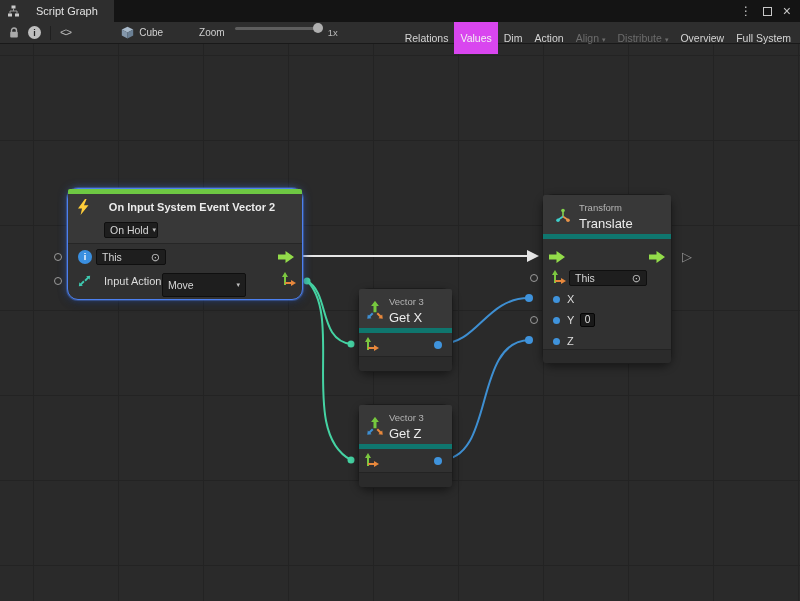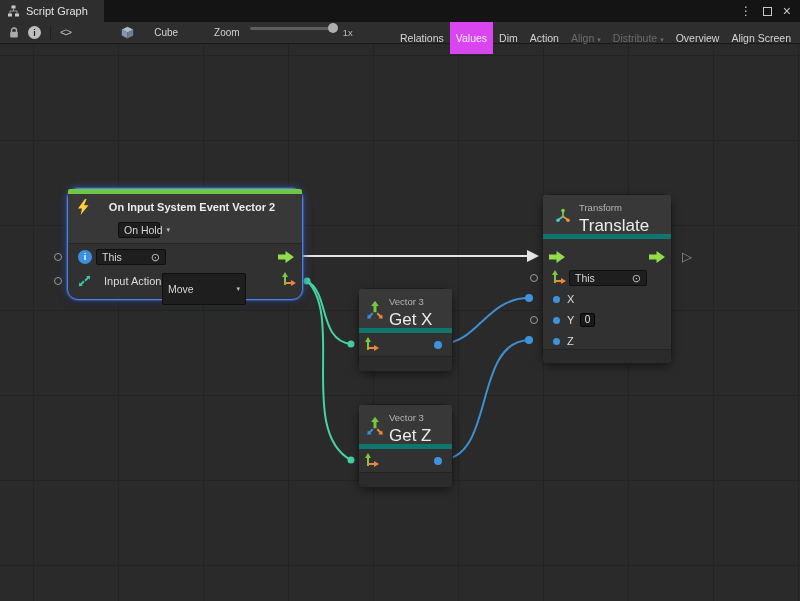--- a/index.html
+++ b/index.html
@@ -1,33 +1,33 @@
 <!DOCTYPE html>
 <html><head>
 <meta charset="utf-8">
 <style>
   *{margin:0;padding:0;box-sizing:border-box}
   html,body{width:800px;height:601px;overflow:hidden}
   body{font-family:"Liberation Sans",sans-serif;background:#2A2A2A;color:#DDD;position:relative}
 
   
   .titlebar{position:absolute;top:0;left:0;right:0;height:22px;background:#141414;display:flex;align-items:stretch;z-index:10}
-  .tab{display:flex;align-items:center;gap:6px;padding:0 16px 0 7px;background:#2E2E2E;font-size:11px;color:#E2E2E2}
+  .tab{display:flex;align-items:center;gap:16px;padding:0 16px 0 7px;background:#2E2E2E;font-size:11px;color:#E2E2E2}
   .win-controls{margin-left:auto;display:flex;align-items:center;gap:11px;padding-right:9px;color:#C8C8C8}
   .kebab{font-size:12px;line-height:1}
   .maxbox{width:9px;height:9px;border:1px solid #C8C8C8}
   .closex{font-size:14px;line-height:1}
 
   
   .toolbar{position:absolute;top:22px;left:0;right:0;height:22px;background:#2E2E2E;border-bottom:1px solid #191919;display:flex;align-items:center;font-size:11px;color:#CFCFCF;z-index:10}
   .tb-ic{display:flex;align-items:center;justify-content:center;height:100%;padding:0 4px}
   .tb-sep{width:1px;height:14px;background:#1F1F1F;margin:0 5px}
   .circle-i{width:13px;height:13px;border-radius:50%;background:#BFBFBF;color:#222;font-size:9px;font-weight:bold;display:flex;align-items:center;justify-content:center}
   .codeic{font-family:"Liberation Mono",monospace;font-size:11px;color:#BDBDBD;letter-spacing:-1px}
-  .ctx{display:flex;align-items:center;gap:20px;margin-left:46px;font-size:10px;color:#D2D2D2}
+  .ctx{display:flex;align-items:center;gap:5px;margin-left:46px;font-size:10px;color:#D2D2D2}
   .zoomgrp{display:flex;margin-left:36px}
   .zoomlbl{font-size:10px;color:#CFCFCF}
   .zoom-track{position:relative;width:86px;height:3px;background:#5E5E5E;border-radius:2px;margin-left:10px}
   .zoom-handle{position:absolute;right:-2px;top:-4px;width:10px;height:10px;border-radius:50%;background:#AFAFAF}
   .zoomval{font-size:9.5px;color:#B8B8B8;margin-left:7px}
   .tb-right{margin-left:auto;display:flex;align-items:stretch;height:100%}
   .tb-btn{display:flex;align-items:center;gap:3px;padding:16px 6px;font-size:10.5px;color:#D4D4D4;white-space:nowrap}
   .tb-btn.active{background:#d946ef;color:#F2F2F2}
   .tb-btn.dim{color:#6C6C6C}
   .chev{font-size:7px;line-height:1;position:relative;top:1px}
@@ -41,21 +41,21 @@
 
   
   .node{position:absolute;background:#313131;border:1px solid #1C1C1C;border-radius:11px;box-shadow:0 3px 8px rgba(0,0,0,.45);z-index:2}
   .node.selected{border-color:#4C80EF;box-shadow:0 0 0 1px rgba(76,128,239,.35),0 0 8px rgba(76,128,239,.55),0 3px 8px rgba(0,0,0,.45)}
   .abs{position:absolute}
   .greenbar{position:absolute;top:0;left:0;right:0;height:5px;background:#6EC843;border-radius:2px 2px 0 0}
   .ev-top{position:absolute;top:5px;left:0;right:0;height:50px;background:#383838;border-bottom:1px solid #262626}
   .ev-title{position:absolute;top:0;left:18px;right:4px;height:26px;line-height:26px;text-align:center;font-size:11px;font-weight:bold;color:#ECECEC;white-space:nowrap}
   .nheader{position:absolute;top:0;left:0;right:0;height:44px;background:#383838;border-bottom:5px solid #0f766e;border-radius:2px 2px 0 0}
   .cat{position:absolute;font-size:9.5px;color:#B4B4B4;white-space:nowrap}
-  .ntitle{position:absolute;font-size:17px;color:#ECECEC;white-space:nowrap}
+  .ntitle{position:absolute;font-size:13px;color:#ECECEC;white-space:nowrap}
   .node-footer{position:absolute;left:0;right:0;bottom:0;background:#2B2B2B;border-top:1px solid #232323;border-radius:0 0 3px 3px}
   .dd{position:absolute;background:#1E1E1E;border:1px solid #0F0F0F;border-radius:2px;font-size:10.5px;color:#D6D6D6;display:flex;align-items:center;justify-content:space-between;padding:0 5px;gap:4px;white-space:nowrap}
   .ddchev{font-size:7px;color:#C0C0C0}
   .tgt{font-size:11px;color:#C0C0C0;line-height:1}
   .plabel{position:absolute;font-size:11px;color:#DCDCDC;white-space:nowrap}
   .dot-blue{position:absolute;width:7px;height:7px;border-radius:50%;background:#3F93DC}
   .dot-blue.lg{width:8px;height:8px}
   .port-hollow{position:absolute;width:8px;height:8px;border-radius:50%;border:1px solid #9A9A9A;background:#2A2A2A}
   .blue-i{width:14px;height:14px;border-radius:50%;background:#3A8FE0;color:#FFF;font-size:9px;font-weight:bold;display:flex;align-items:center;justify-content:center}
   .tri-out{position:absolute;font-size:13px;color:#8F8F8F;line-height:20px}
@@ -124,21 +124,21 @@
     <span class="tb-btn">Action</span>
     <span class="tb-btn dim">
       <span>Align</span>
       <span class="chev">▾</span>
     </span>
     <span class="tb-btn dim">
       <span>Distribute</span>
       <span class="chev">▾</span>
     </span>
     <span class="tb-btn">Overview</span>
-    <span class="tb-btn" style="padding-right:9px">Align Screen</span>
+    <span class="tb-btn" style="padding-right:9px">Full System</span>
   </div>
 </div>
 
 <div class="canvas">
 
   <svg class="wires" width="800" height="557" viewBox="0 44 800 557">
 
     <line x1="297" y1="256" x2="527" y2="256" stroke-width="2" stroke="#E6E6E6"></line>
     <polygon points="527,250 539,256 527,262" fill="#E6E6E6"></polygon>
 
@@ -154,41 +154,41 @@
     <circle cx="529" cy="340" r="4" fill="#3F93DC"></circle>
   </svg>
 
   <div class="node selected" style="left:67px;top:144px;width:236px;height:112px">
     <div class="greenbar"></div>
     <div class="ev-top">
       <svg class="abs" style="left:9px;top:5px" width="13" height="16">
         <path d="M8 0 L1 9.5 H5 L3.6 16 L11.5 6.2 H7 L9.6 0 Z" fill="#FFCE3A"></path>
       </svg>
       <div class="ev-title">On Input System Event Vector 2</div>
-      <div class="dd" style="left:50px;top:28px;width:42px;height:16px">
+      <div class="dd" style="left:36px;top:28px;width:54px;height:16px">
         <span>On Hold</span>
         <span class="ddchev">▾</span>
       </div>
     </div>
 
     <span class="blue-i abs" style="left:10px;top:61px">i</span>
     <div class="dd" style="left:28px;top:60px;width:70px;height:16px">
       <span>This</span>
       <span class="tgt">⊙</span>
     </div>
     <svg class="abs" style="right:8px;top:62px" width="16" height="12">
       <path d="M0 3.5 H7.5 V0 L16 6 L7.5 12 V8.5 H0 Z" fill="#93DC4A"></path>
     </svg>
 
     <svg class="abs" style="left:9px;top:85px" width="15" height="14">
       <use href="#arr" transform="translate(10.6,4.2) rotate(45) scale(0.72)" fill="#3EC9B0"></use>
       <use href="#arr" transform="translate(4.4,9.8) rotate(225) scale(0.72)" fill="#3EC9B0"></use>
     </svg>
     <span class="plabel" style="left:36px;top:80px;line-height:24px">Input Action</span>
-    <div class="dd" style="left:94px;top:84px;width:84px;height:32px">
+    <div class="dd" style="left:94px;top:84px;width:84px;height:24px">
       <span>Move</span>
       <span class="ddchev">▾</span>
     </div>
     <svg class="abs" style="right:6px;top:83px" width="15" height="15">
       <line x1="4" y1="13" x2="4" y2="4" stroke="#7CC840" stroke-width="2"></line>
         <polygon points="1,5 4,0 7,5" fill="#7CC840"></polygon>
       <line x1="4" y1="11" x2="10" y2="11" stroke="#E8883C" stroke-width="2"></line>
         <polygon points="10,8 15,11 10,14" fill="#E8883C"></polygon>
     </svg>
 

